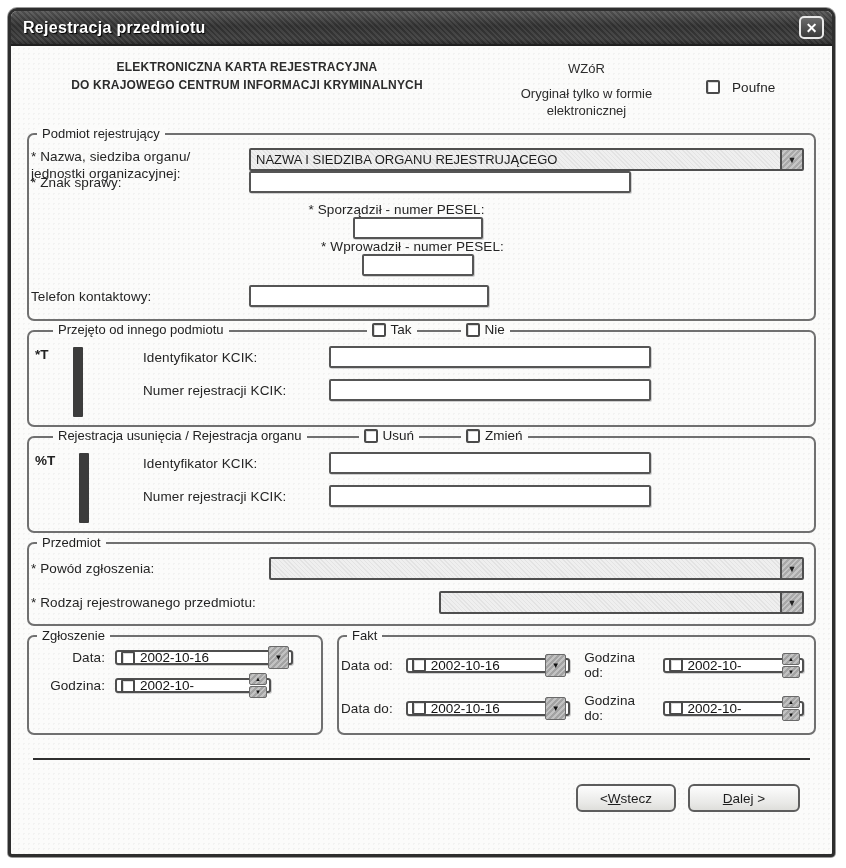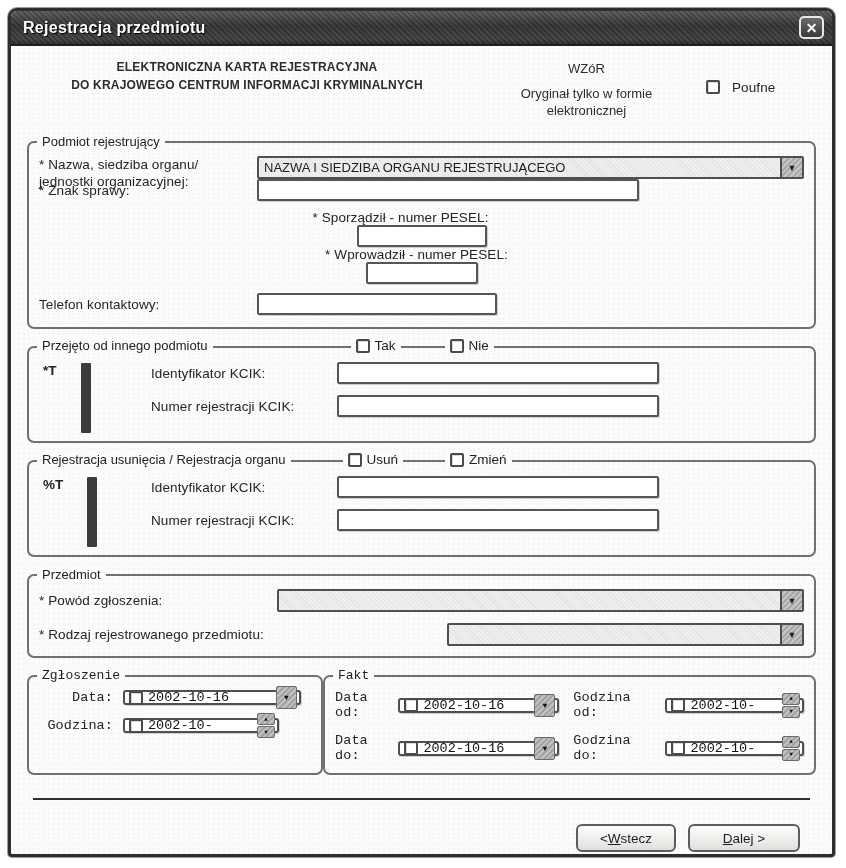--- a/index.html
+++ b/index.html
@@ -43,27 +43,27 @@
   .hdr-poufne{width:110px;display:flex;align-items:flex-start;gap:12px;padding-top:22px;font-size:13.5px;}
   
   .cb{
     width:14px;height:14px;flex:0 0 14px;box-sizing:border-box;display:inline-block;
     border:2px solid #4a4a4a;background:#fff;border-radius:2px;
     box-shadow:inset 1px 1px 0 #d9d9d9;
   }
   
   .group{
     position:relative;border:2px solid #707070;border-radius:7px;
-    margin:8px 2px 9px 2px;padding:13px 10px 8px 10px;box-sizing:border-box;
+    margin:0 2px 9px 2px;padding:13px 10px 8px 2px;box-sizing:border-box;
   }
   .group-title{
     position:absolute;top:-9px;left:8px;background:#fbfbfa;padding:0 5px;
     font-size:13px;color:#1e1e1e;white-space:nowrap;
   }
-  .group-head{position:absolute;top:-10px;left:8px;display:flex;align-items:center;}
+  .group-head{position:absolute;top:-10px;left:24px;display:flex;align-items:center;}
   .group-head .gt{background:#fbfbfa;padding:0 5px;font-size:13px;white-space:nowrap;}
   .head-cb{display:flex;align-items:center;gap:5px;background:#fbfbfa;padding:0 5px;font-size:13.5px;}
   
   .row{display:flex;align-items:center;margin-bottom:7px;}
   .row:last-child{margin-bottom:2px;}
   .lbl{font-size:13.5px;color:#242424;letter-spacing:.1px;}
   .ti{
     height:22px;box-sizing:border-box;border:2px solid #555;border-radius:2px;background:#fff;
     box-shadow:1px 1px 0 #cfcfcf;
   }
@@ -247,21 +247,21 @@
       </div>
       <div class="row">
         <span class="lbl" style="width:408px;">* Rodzaj rejestrowanego przedmiotu:</span>
         <div class="combo" style="flex:1;">
           <span class="combo-val"></span>
           <span class="combo-btn">▼</span>
         </div>
       </div>
     </div>
 
-    <div style="display:flex;font-family:Liberation Mono, monospace;">
+    <div style="display:flex;gap:14px;">
       <div class="group" style="width:296px;flex:0 0 296px;margin-right:0;">
         <span class="group-title">Zgłoszenie</span>
         <div class="row" style="margin-bottom:13px;">
           <span class="lbl" style="width:74px;text-align:right;padding-right:10px;">Data:</span>
           <div class="dtc" style="width:178px;">
             <span class="cb"></span>
             <span class="dt-val">2002-10-16</span>
             <span class="drop">▼</span>
           </div>
         </div>

